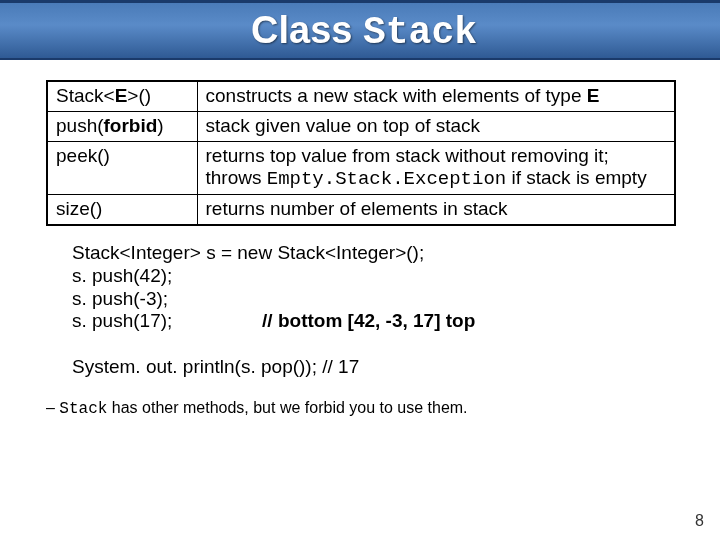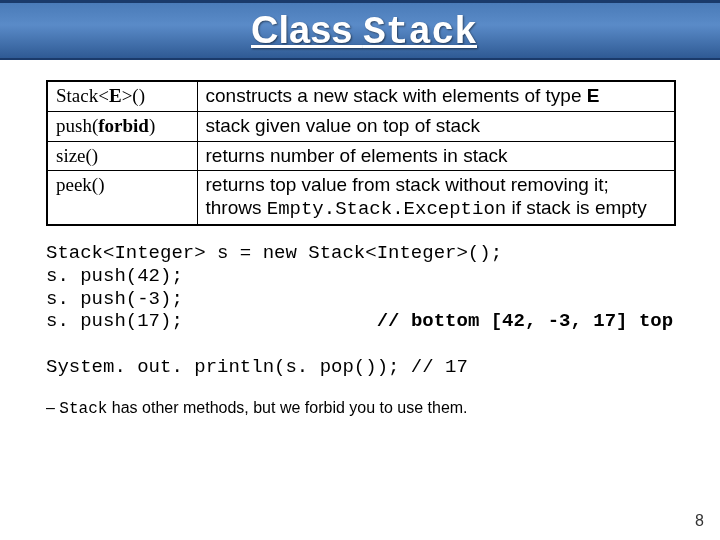--- a/index.html
+++ b/index.html
@@ -11,21 +11,20 @@
     position: relative;
     overflow: hidden;
   }
   .header {
     background: linear-gradient(to bottom, #4a7bb8 0%, #5a8bc8 40%, #2f5a94 100%);
     border-top: 3px solid #1a3a6a;
     border-bottom: 2px solid #1a3a6a;
     padding: 6px 0 4px 8px;
     text-align: center;
     color: #fff;
-    text-decoration: underline;
   }
   .header h1 {
     font-size: 38px;
     font-weight: bold;
     text-shadow: 1px 1px 2px rgba(0,0,0,0.5);
   }
   .header .sans { font-family: Verdana, Arial, sans-serif; }
   .header .mono { font-family: "Courier New", monospace; }
   .content {
     padding: 20px 30px 0 46px;
@@ -36,32 +35,33 @@
     border: 2px solid #000;
   }
   table.api td {
     border: 1px solid #000;
     padding: 3px 8px;
     vertical-align: top;
     font-size: 19px;
     line-height: 1.2;
   }
   table.api td.m {
-    font-family: Liberation Serif, serif;
+    font-family: Liberation Sans, sans-serif;
     white-space: nowrap;
     width: 150px;
     margin-left: 15px;
   }
   .mono { font-family: "Courier New", monospace; }
   .codeblock {
     margin-top: 16px;
-    font-family: Liberation Mono, monospace;
+    font-family: Liberation Sans, sans-serif;
     font-size: 19px;
     line-height: 1.2;
     white-space: pre;
+    margin-left: 26px;
   }
   .note {
     margin-top: 20px;
     font-size: 16px;
   }
   .pagenum {
     position: absolute;
     right: 16px;
     bottom: 10px;
     font-size: 16px;
@@ -81,26 +81,26 @@
     <tbody>
         <tr>
           <td class="m">Stack&lt;<b>E</b>&gt;()</td>
           <td>constructs a new stack with elements of type <b>E</b></td>
         </tr>
         <tr>
           <td class="m">push(<b>forbid</b>)</td>
           <td>stack given value on top of stack</td>
         </tr>
         <tr>
+          <td class="m">peek()</td>
+          <td>returns top value from stack without removing it; throws <span class="mono">Empty.Stack.Exception</span> if stack is empty</td>
+        </tr>
+        <tr>
           <td class="m">size()</td>
           <td>returns number of elements in stack</td>
-        </tr>
-        <tr>
-          <td class="m">peek()</td>
-          <td>returns top value from stack without removing it; throws <span class="mono">Empty.Stack.Exception</span> if stack is empty</td>
         </tr>
       </tbody>
   </table>
 
   <div class="codeblock"><span>Stack&lt;Integer&gt; s = new Stack&lt;Integer&gt;();</span>
 <span>s. push(42);</span>
 <span>s. push(-3);</span>
 <span>s. push(17);</span>                 <b><span>// bottom [42, -3, 17] top</span></b>
 
 <span>System. out. println(s. pop()); // 17</span></div>

